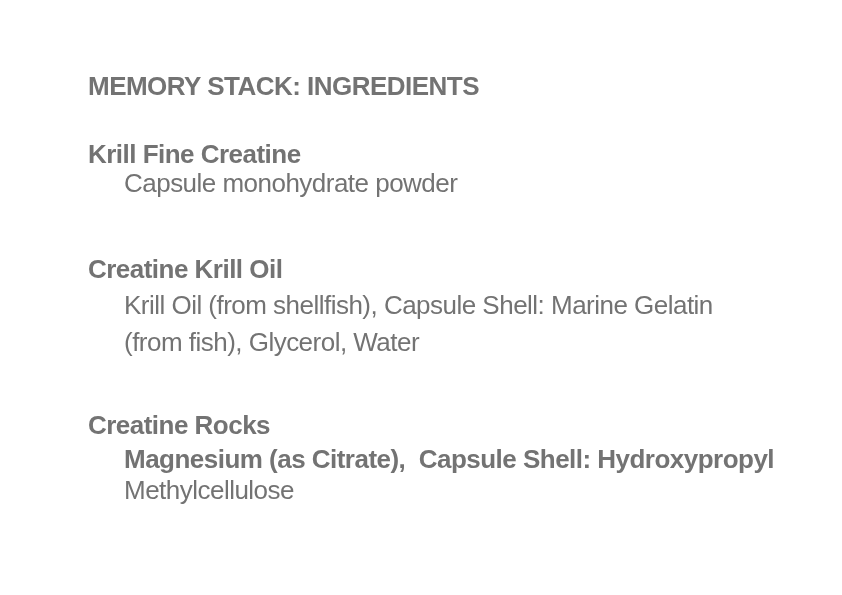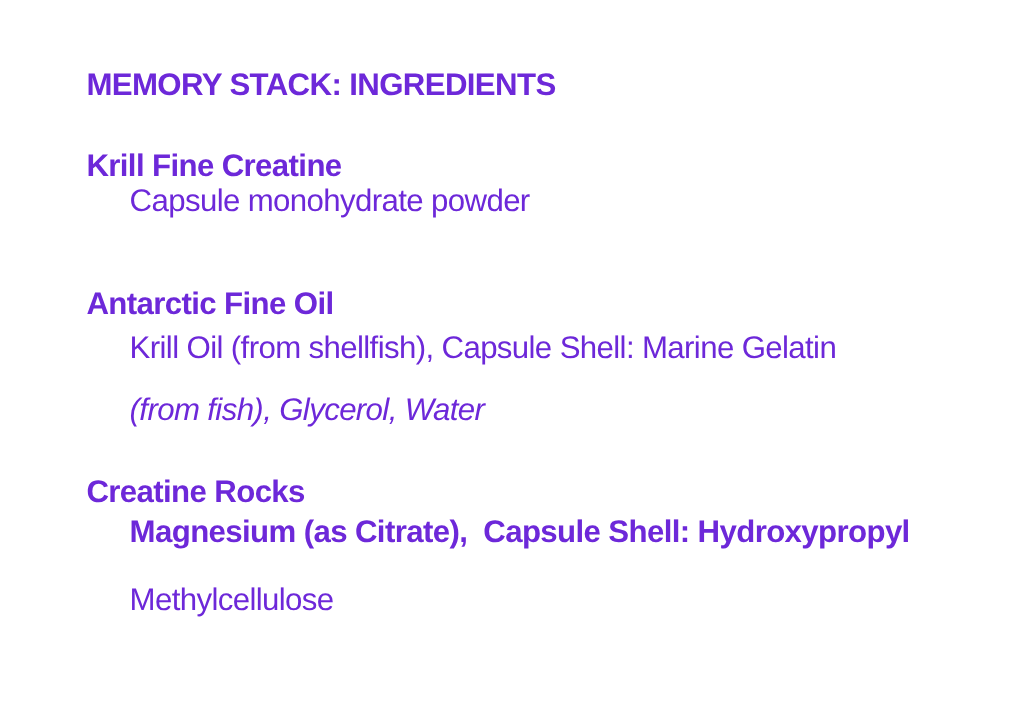--- a/index.html
+++ b/index.html
@@ -10,55 +10,55 @@
   .slide {
     position: relative;
     width: 842px;
     height: 595px;
     background: #ffffff;
     overflow: hidden;
     font-family: "Liberation Sans", sans-serif;
   }
   .line {
     position: absolute;
-    margin: 0;
+    margin: 16px;
     white-space: pre;          
     font-size: 26px;
     line-height: 30px;
     letter-spacing: -0.02em;
-    color: #6d28d9;
+    color: #737373;
     font-weight: normal;
   }
   .bold { font-weight: bold; }
 
   
   .pos-title      { left: 72px;  top: 55px;  }
   .pos-s0-head    { left: 72px;  top: 123px; }
   .pos-s0-line0   { left: 108px; top: 152px; }
   .pos-s1-head    { left: 72px;  top: 238px; }
   .pos-s1-line0   { left: 108px; top: 274px; }
-  .pos-s1-line1   { left: 108px; top: 326px; font-style: italic; }
+  .pos-s1-line1   { left: 108px; top: 311px; }
   .pos-s2-head    { left: 72px;  top: 394px; }
   .pos-s2-line0   { left: 108px; top: 428px; font-weight: bold; }
-  .pos-s2-line1   { left: 108px; top: 484px; }
+  .pos-s2-line1   { left: 108px; top: 459px; }
 </style>
 </head>
 <body>
 
 <div class="slide">
 
   <h1 class="line bold pos-title">MEMORY STACK: INGREDIENTS</h1>
 
   <section>
     <h2 class="line bold pos-s0-head">Krill Fine Creatine</h2>
     <p class="line pos-s0-line0">Capsule monohydrate powder</p>
   </section>
 
   <section>
-    <h2 class="line bold pos-s1-head">Antarctic Fine Oil</h2>
+    <h2 class="line bold pos-s1-head">Creatine Krill Oil</h2>
     <p class="line pos-s1-line0">Krill Oil (from shellfish), Capsule Shell: Marine Gelatin</p>
     <p class="line pos-s1-line1">(from fish), Glycerol, Water</p>
   </section>
 
   <section>
     <h2 class="line bold pos-s2-head">Creatine Rocks</h2>
     <p class="line pos-s2-line0">Magnesium (as Citrate),  Capsule Shell: Hydroxypropyl</p>
     <p class="line pos-s2-line1">Methylcellulose</p>
   </section>
 

